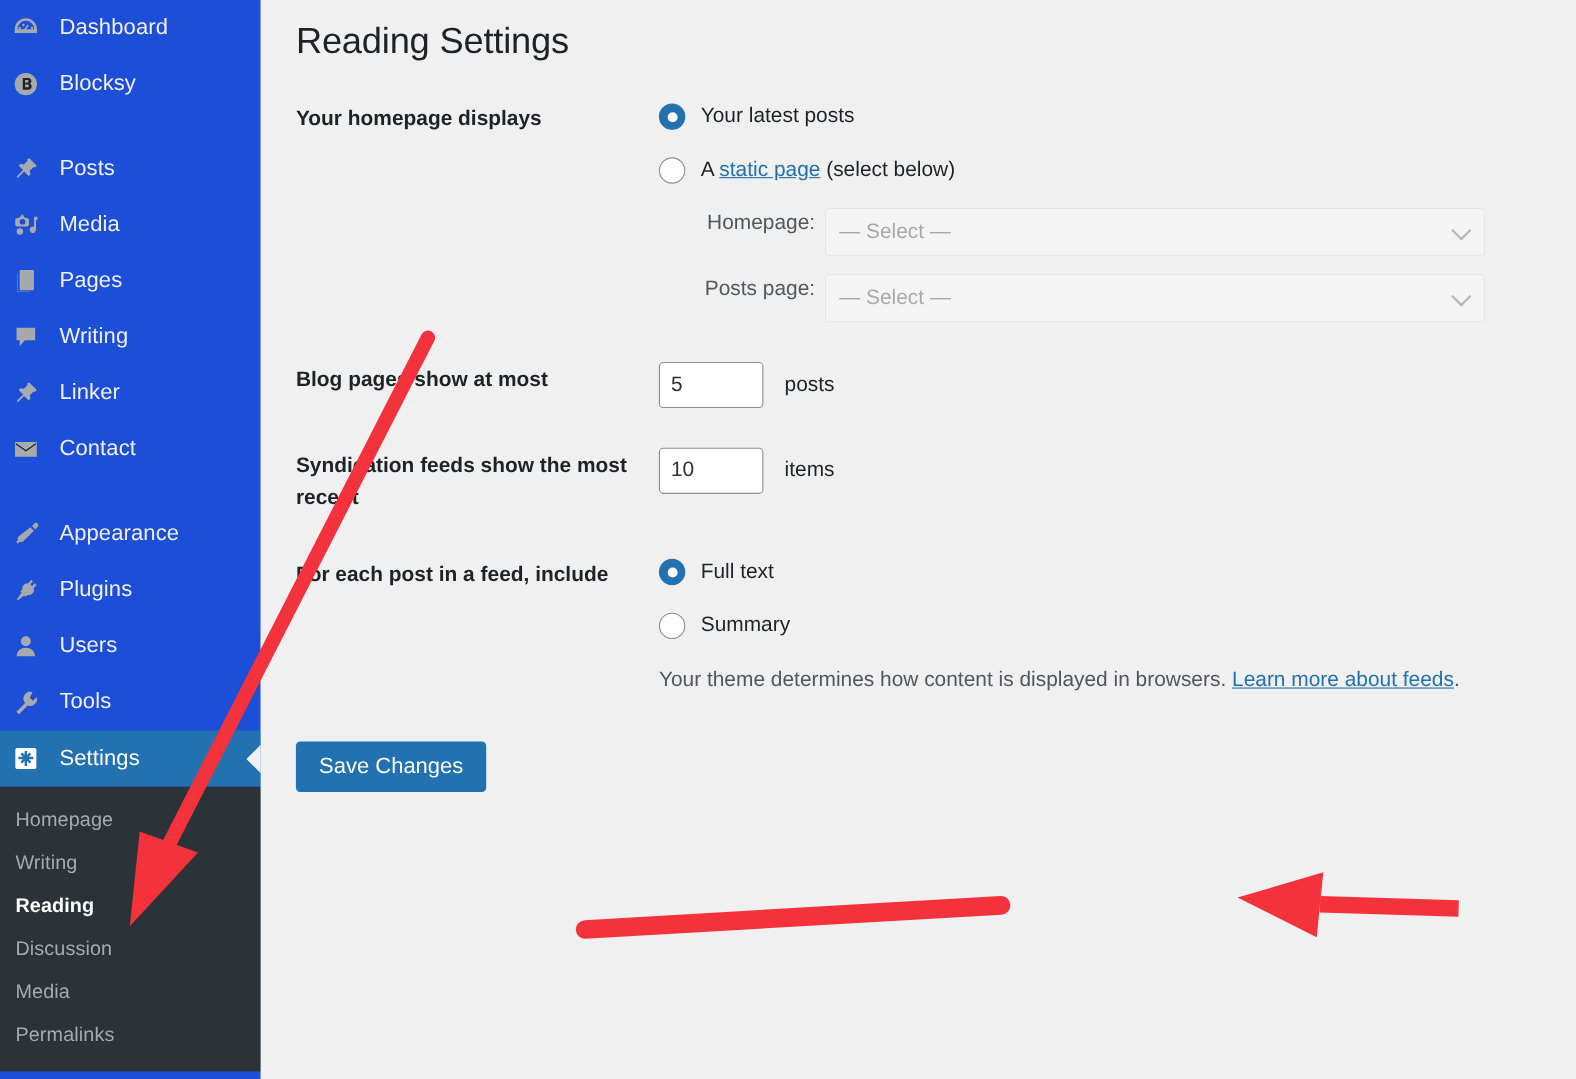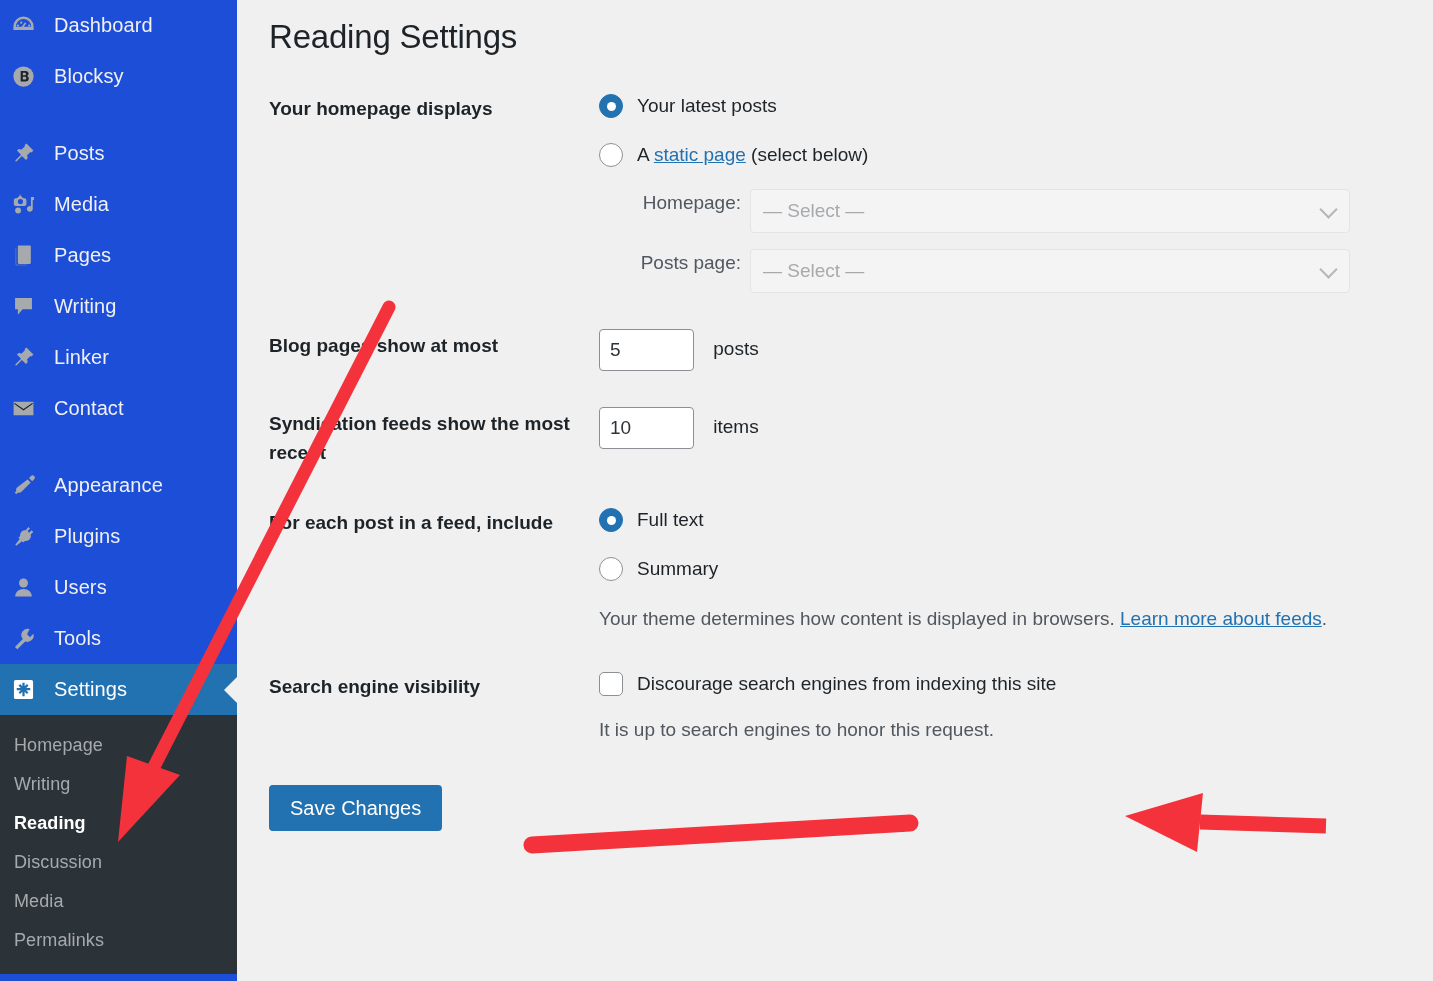--- a/index.html
+++ b/index.html
@@ -403,30 +403,20 @@
               <span class="radio-label">Full text</span>
             </div>
             <div class="radio-row">
               <span class="radio"></span>
               <span class="radio-label">Summary</span>
             </div>
             <div class="help-text"><span>Your theme determines how content is displayed in browsers. </span><a class="wplink" href="#">Learn more about feeds</a><span>.</span></div>
           </td>
         </tr>
 
-        <tr>
-          <th>Search engine visibility</th>
-          <td>
-            <div class="check-row">
-              <span class="checkbox"></span>
-              <span class="radio-label">Discourage search engines from indexing this site</span>
-            </div>
-            <div class="help-text tight">It is up to search engines to honor this request.</div>
-          </td>
-        </tr>
 
       </tbody>
     </table>
 
     <div class="submit-wrap">
       <button class="btn-primary">Save Changes</button>
     </div>
   </main>
 
   <svg id="annotations" viewBox="0 0 1433 981">

